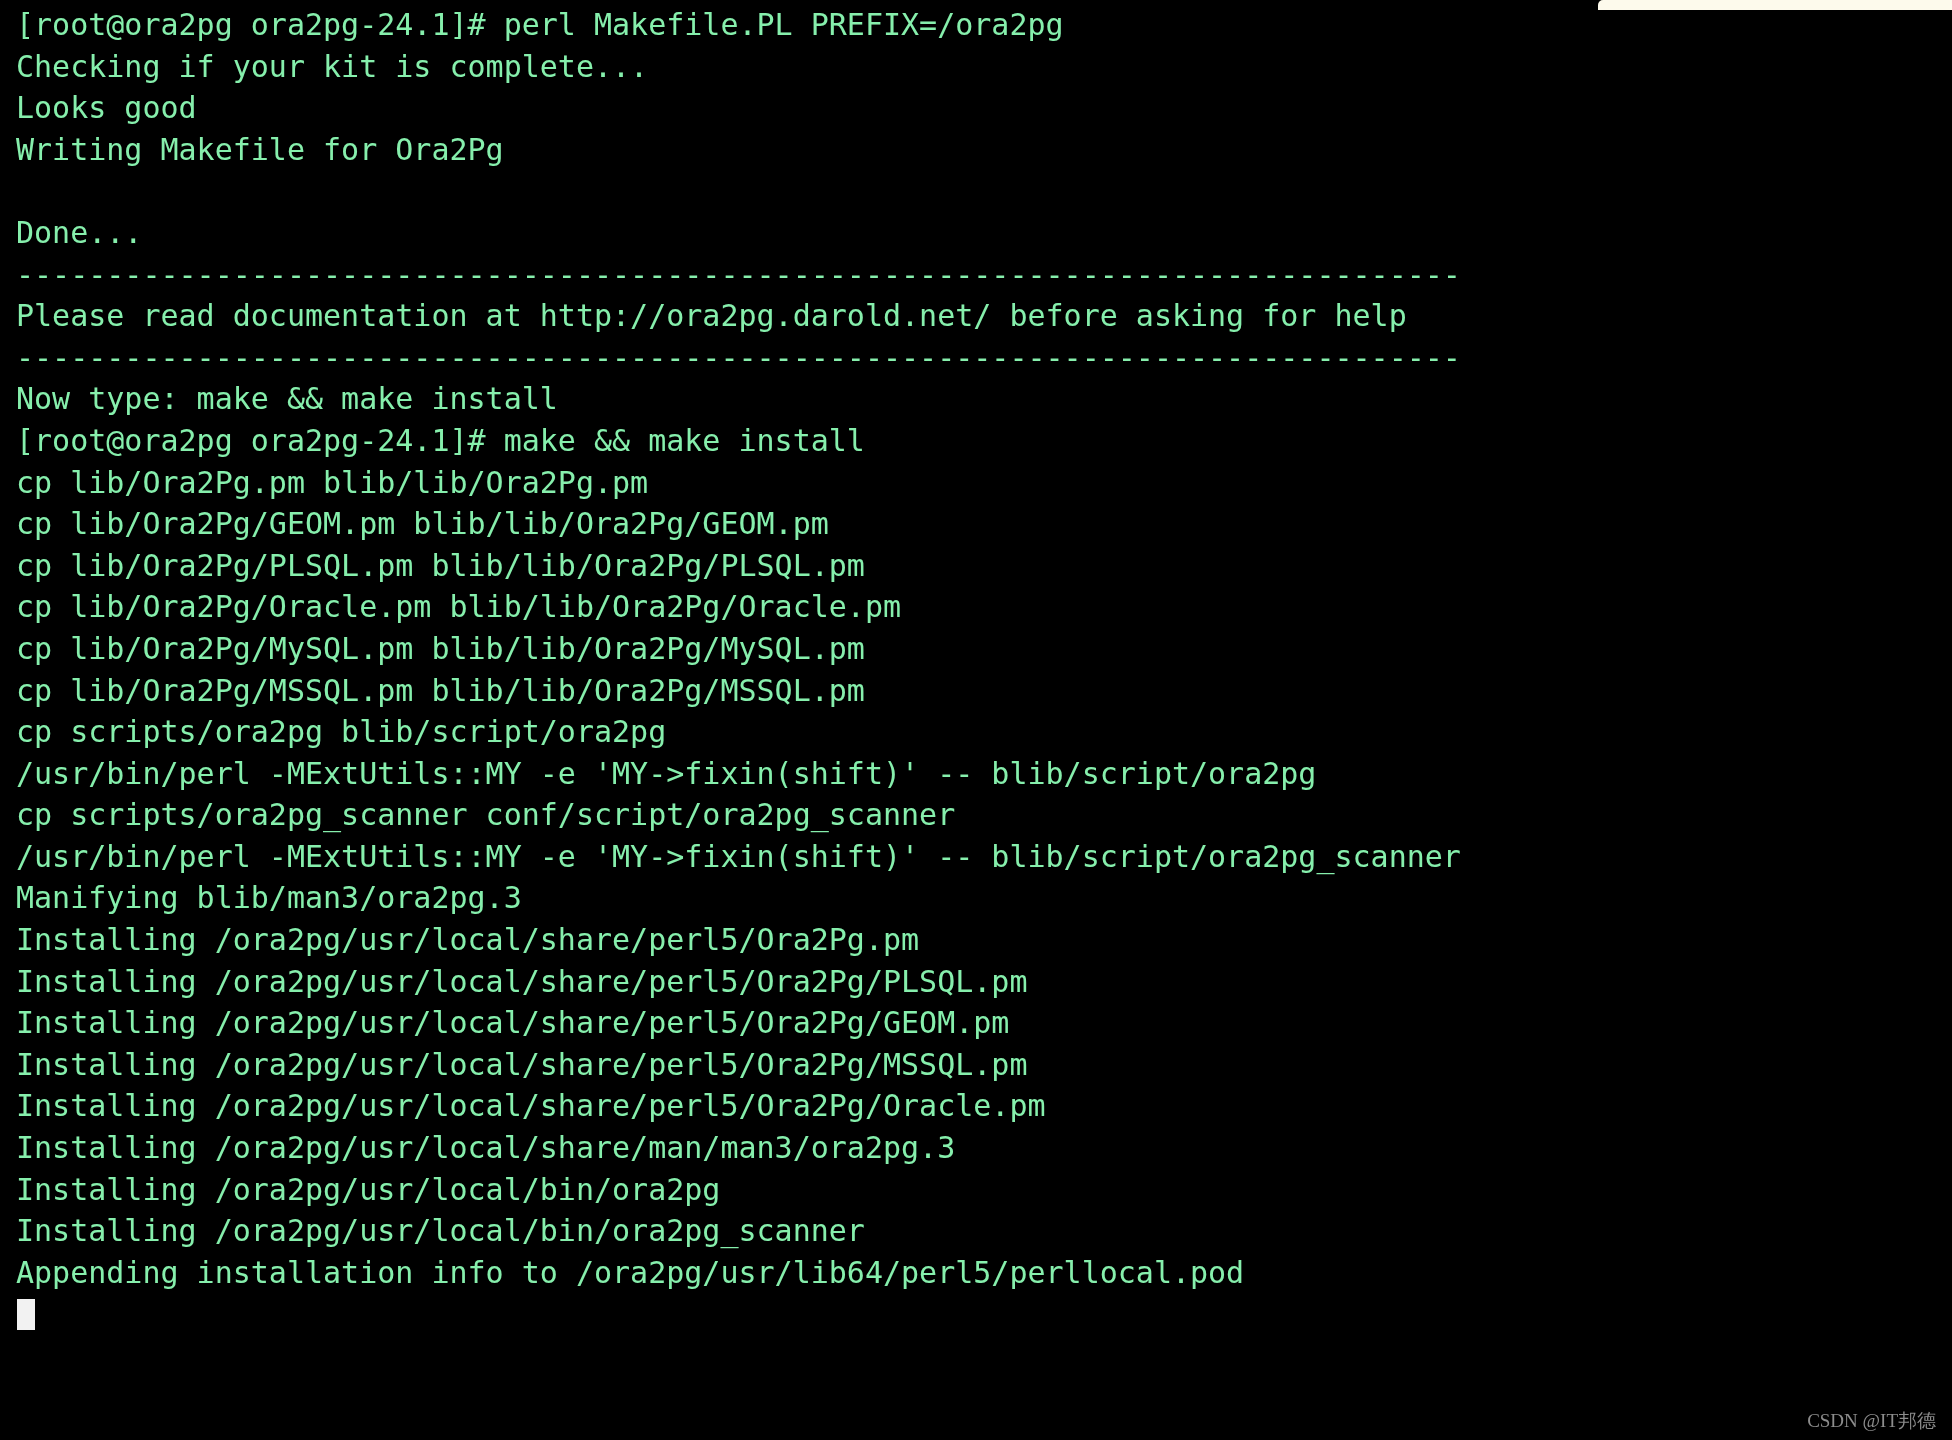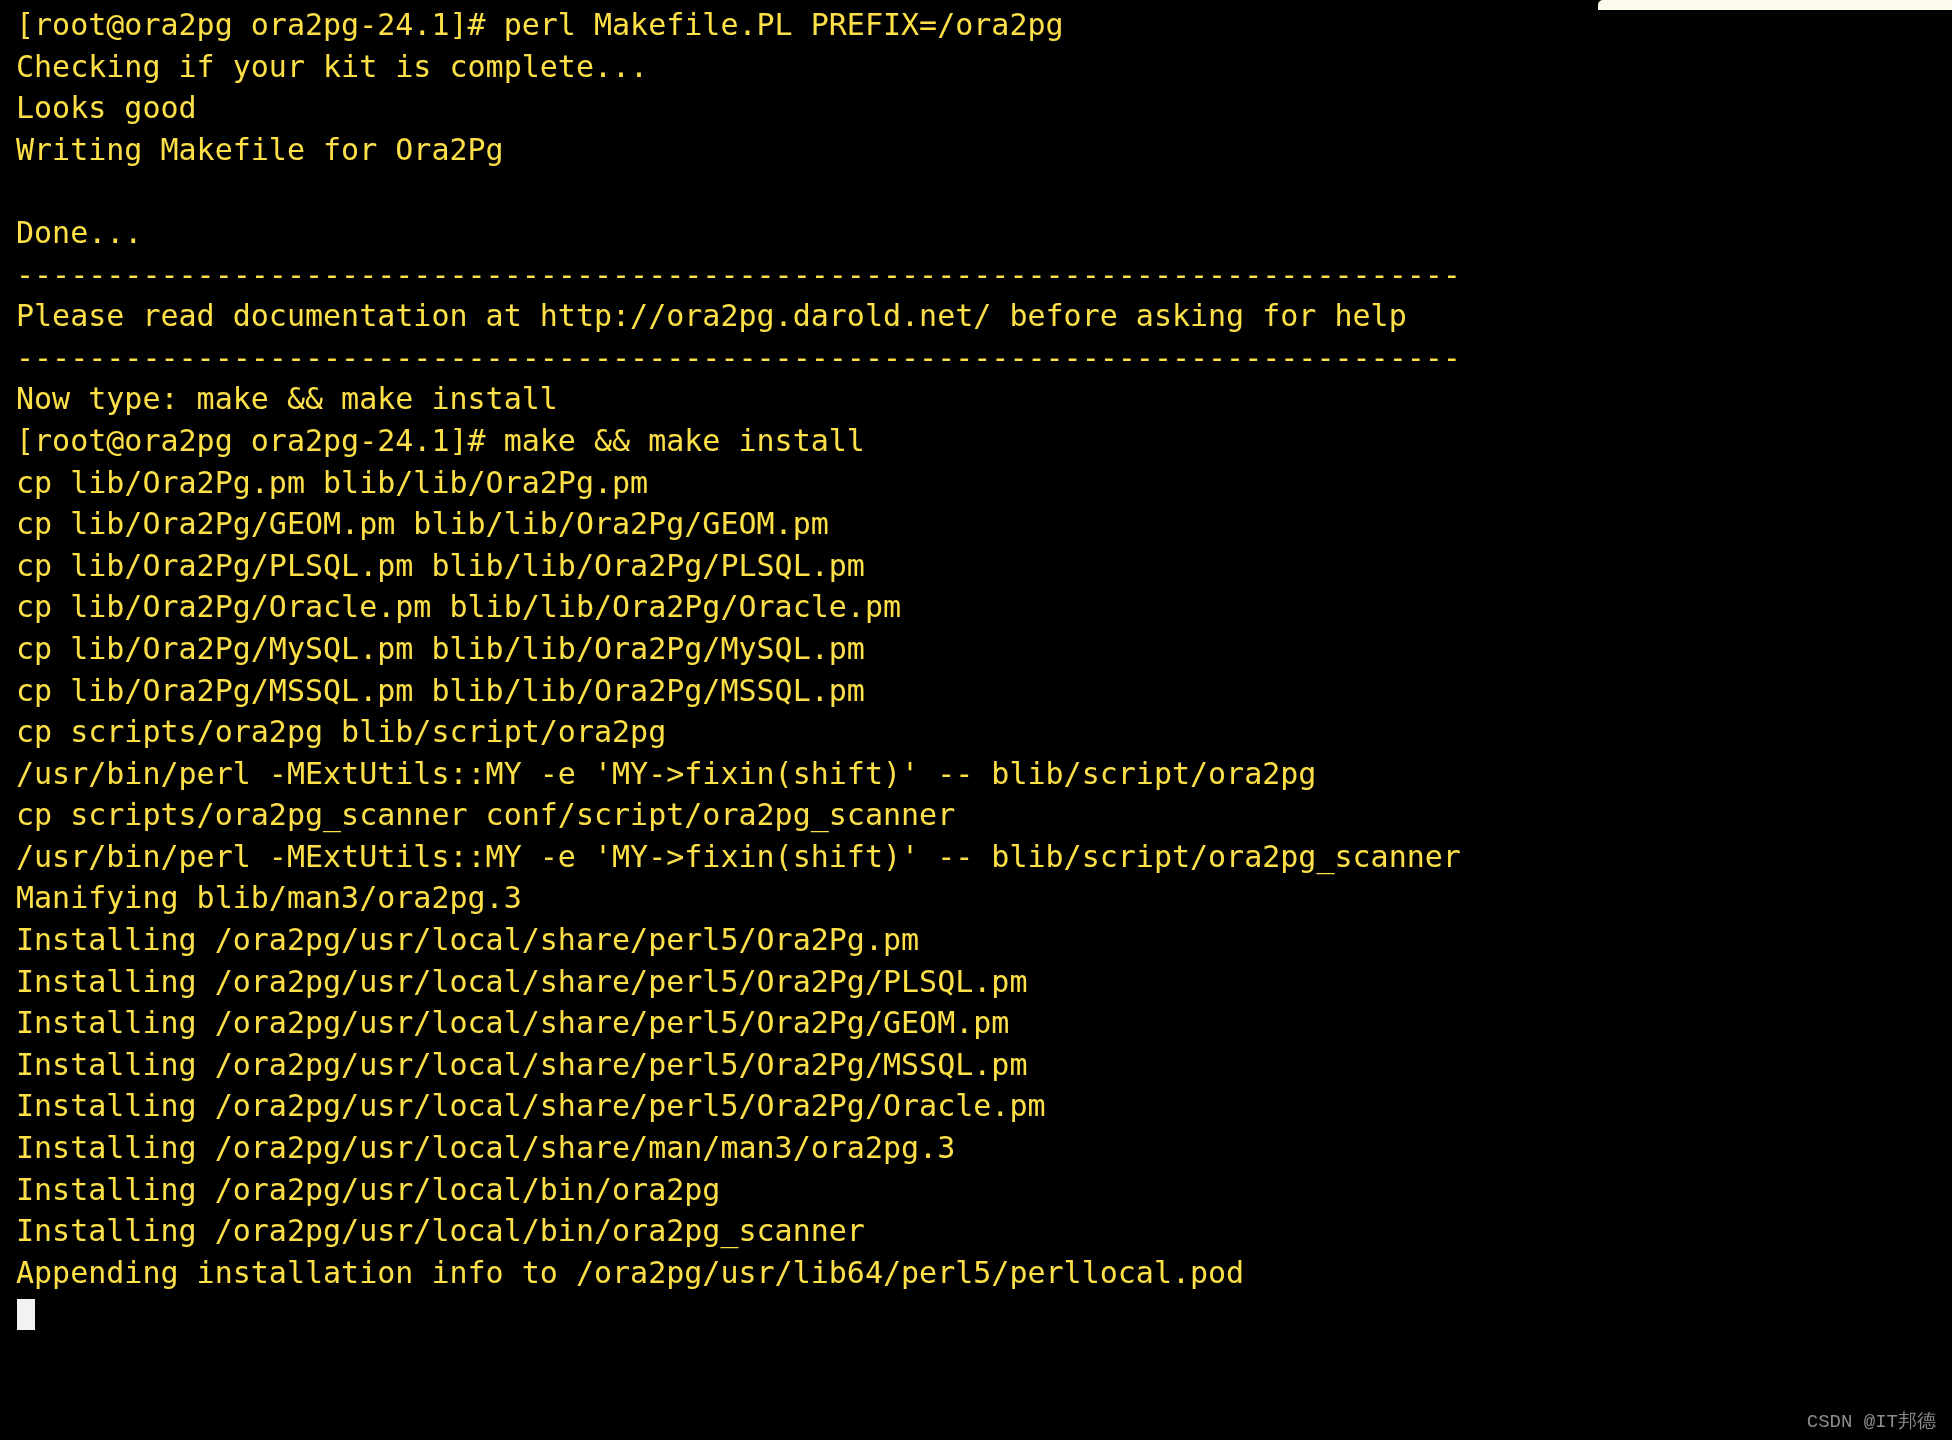--- a/index.html
+++ b/index.html
@@ -34,21 +34,21 @@
   #screen {
     position: absolute;
     top: 0px;
     left: 0px;
     width: 1952px;
     height: 1440px;
     padding: 4px 0 0 16px;
     box-sizing: border-box;
   }
   .line {
-    color: #fde047;
+    color: #86efac;
     font-size: 30px;
     line-height: 41.6px;
     height: 41.6px;
     white-space: pre;
     letter-spacing: 0.0px;
     font-family: "DejaVu Sans Mono", "Liberation Mono", monospace;
   }
   .line.blank {
     color: transparent;
   }
@@ -62,21 +62,21 @@
     background: #f2f2f2;
     vertical-align: -6px;
     margin-left: 1px;
   }
   #watermark {
     position: absolute;
     right: 16px;
     bottom: 6px;
     color: #8c8c8c;
     font-size: 19px;
-    font-family: Liberation Mono, monospace;
+    font-family: Liberation Serif, serif;
     white-space: pre;
   }
 </style>
 </head>
 <body>
 
 <div id="terminal">
 
   <div id="top-strip"></div>
 

